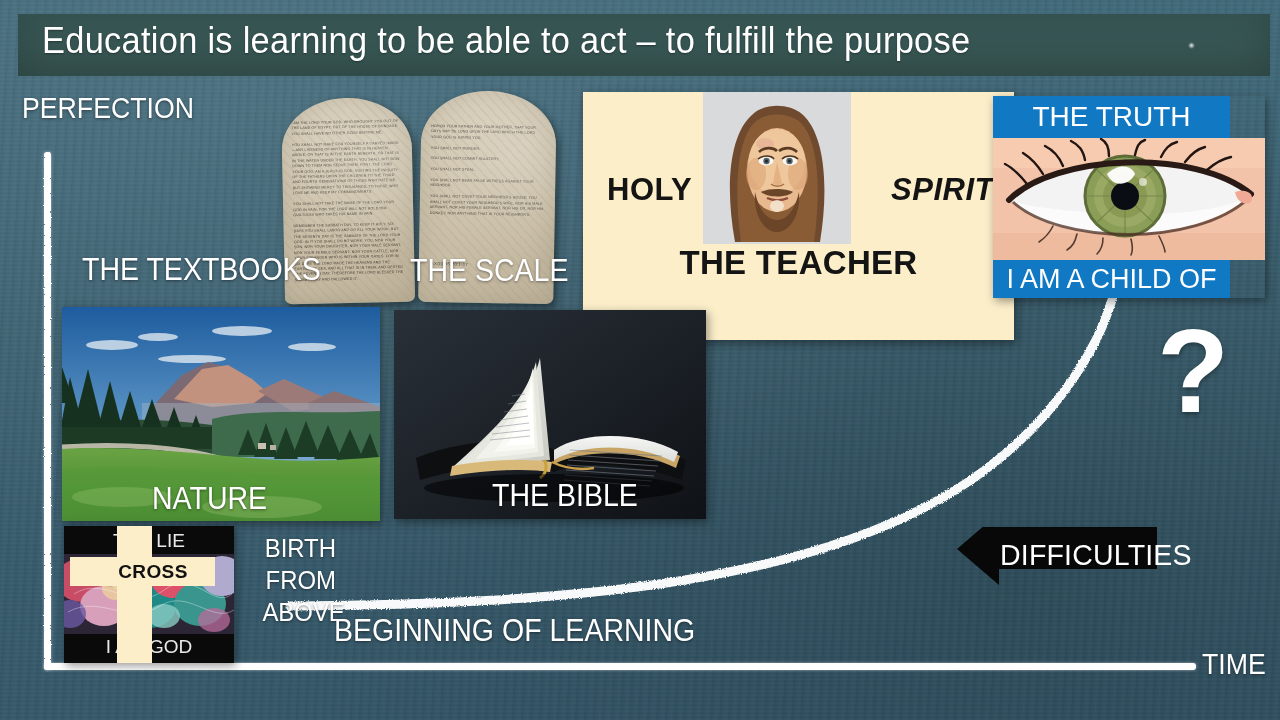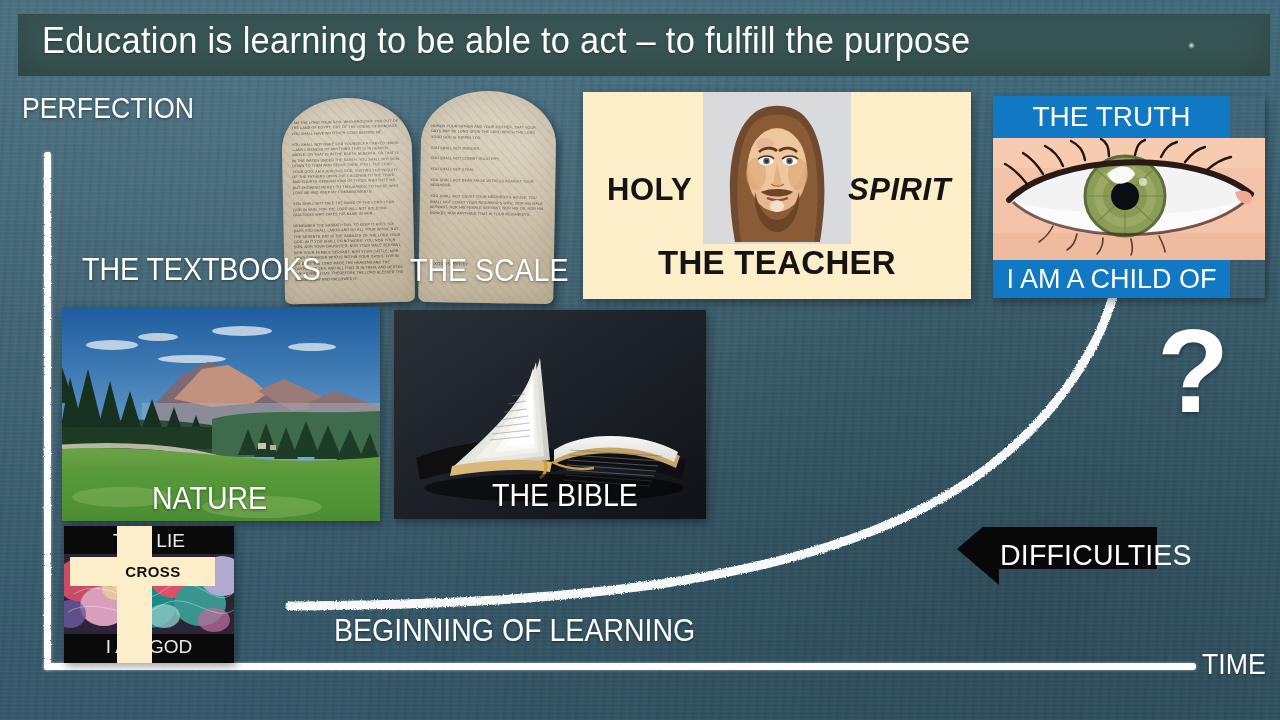--- a/index.html
+++ b/index.html
@@ -157,23 +157,24 @@
     font-size: 4.2px;
     color: #3f3a30;
     font-family: "Liberation Sans", sans-serif;
     letter-spacing: 0.3px;
   }
 
   
   #teacher-panel {
     position: absolute;
     left: 583px; top: 92px;
-    width: 388px; height: 207px;
+    width: 388px; height: 248px;
     background: #fbeec9;
     box-shadow: 2px 3px 9px rgba(0,0,0,0.4);
+    padding-left: 43px;
   }
   #teacher-holy {
     position: absolute;
     left: 24px; top: 80px;
     font-size: 31px;
     font-weight: bold;
     color: #141414;
     letter-spacing: 0.5px;
     font-family: "Liberation Sans Narrow", "Liberation Sans", sans-serif;
   }
@@ -287,21 +288,21 @@
     left: 70px; top: 557px;
     width: 145px; height: 29px;
     background: #fbeec9;
   }
   #cross-label {
     position: absolute;
     left: 70px; top: 557px;
     width: 166px; height: 29px;
     line-height: 29px;
     text-align: center;
-    font-size: 15px;
+    font-size: 19px;
     font-weight: bold;
     color: #111111;
     letter-spacing: 0.4px;
     font-family: "Liberation Sans", sans-serif;
   }
 
   
   #difficulties-arrow {
     position: absolute;
     left: 957px; top: 527px;
@@ -631,20 +632,25 @@
         </g>
       </svg>
     </div>
     <div class="lie-text" id="lie-top">THE LIE</div>
     <div class="lie-text" id="lie-bottom">I AM GOD</div>
   </div>
   <div id="cross-vert"></div>
   <div id="cross-horz"></div>
   <div id="cross-label">CROSS</div>
 
+  <div class="birth-stack">
+    <div>BIRTH</div>
+    <div>FROM</div>
+    <div>ABOVE</div>
+  </div>
 
   <div class="lbl" id="label-beginning">BEGINNING OF LEARNING</div>
 
   <svg id="difficulties-arrow" viewBox="0 0 200 60">
     <path d="M42 0 L200 0 L200 42 L42 42 L42 58 L0 22 L42 -14 Z" fill="#080808"></path>
   </svg>
   <div id="difficulties-label">DIFFICULTIES</div>
 
 </div>
 

